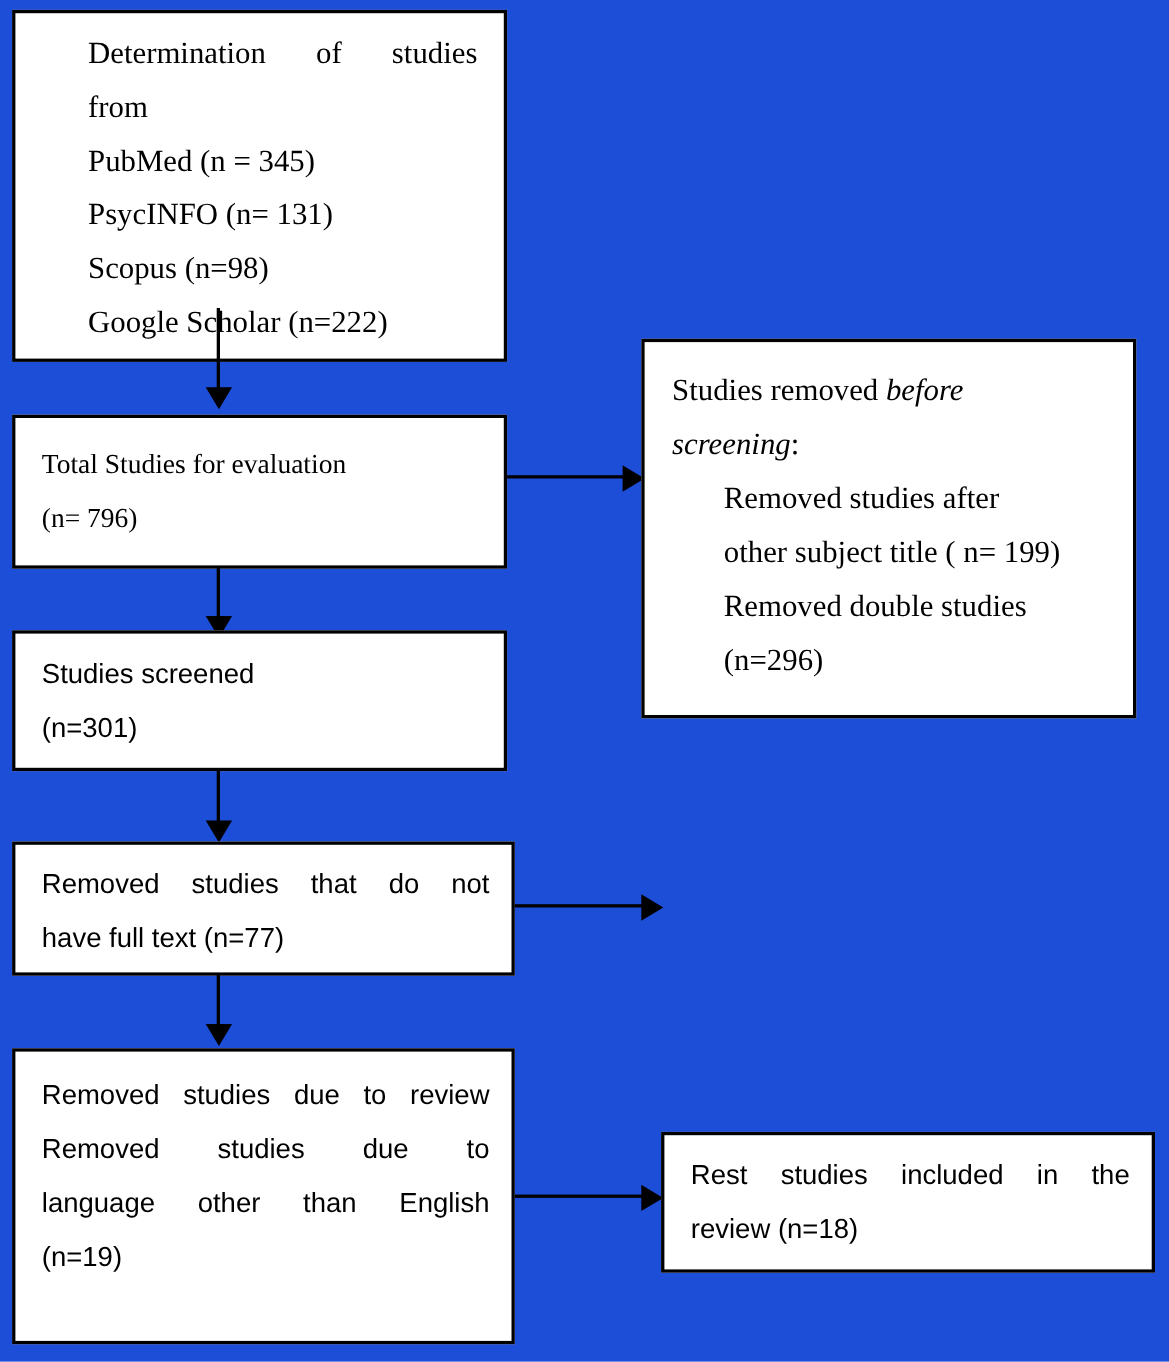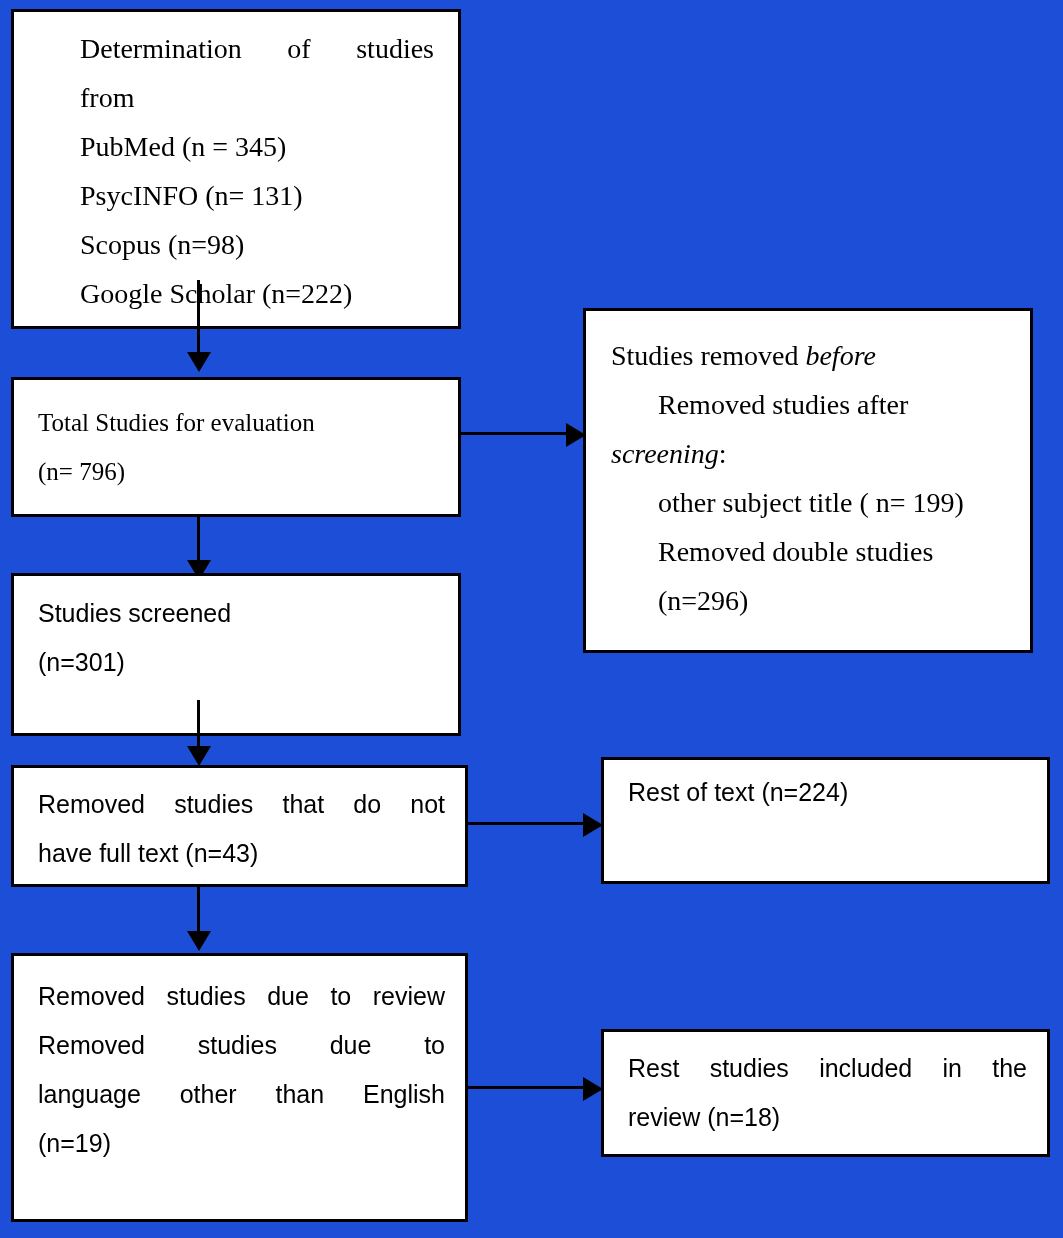--- a/index.html
+++ b/index.html
@@ -120,58 +120,53 @@
   </div>
 
   <div class="hline" style="left:461px; top:432px; width:110px;"></div>
   <div class="arrow-right" style="left:566px; top:423px;"></div>
 
   <div class="box serif" style="left:583px; top:308px; width:450px; height:345px;">
     <div class="box-inner" style="left:25px; right:29px; top:20px;">
       <div class="line">
         <span>Studies removed </span><span class="ital">before</span>
       </div>
-      <div class="line indent">Removed studies after</div>
       <div class="line">
         <span class="ital">screening</span><span>:</span>
       </div>
+      <div class="line indent">Removed studies after</div>
       <div class="line indent">other subject title ( n= 199)</div>
       <div class="line indent">Removed double studies</div>
       <div class="line indent">(n=296)</div>
     </div>
   </div>
 
   <div class="vline" style="left:197px; top:516px; height:50px;"></div>
   <div class="arrow-down" style="left:187px; top:560px;"></div>
 
-  <div class="box sans" style="left:11px; top:573px; width:450px; height:163px;">
+  <div class="box sans" style="left:11px; top:573px; width:450px; height:128px;">
     <div class="box-inner" style="left:24px; right:20px; top:13px;">
       <div class="line plain">Studies screened</div>
       <div class="line plain">(n=301)</div>
     </div>
   </div>
 
   <div class="vline" style="left:197px; top:700px; height:52px;"></div>
   <div class="arrow-down" style="left:187px; top:746px;"></div>
 
   <div class="box sans" style="left:11px; top:765px; width:457px; height:122px;">
     <div class="box-inner" style="left:24px; right:20px; top:12px;">
       <div class="line just">Removed studies that do not</div>
-      <div class="line plain">have full text (n=43)</div>
+      <div class="line plain">have full text (n=77)</div>
     </div>
   </div>
 
   <div class="hline" style="left:468px; top:822px; width:120px;"></div>
   <div class="arrow-right" style="left:583px; top:813px;"></div>
 
-  <div class="box sans" style="left:601px; top:757px; width:449px; height:127px;">
-    <div class="box-inner" style="left:24px; right:20px; top:8px;">
-      <div class="line plain">Rest of text (n=224)</div>
-    </div>
-  </div>
 
   <div class="vline" style="left:197px; top:886px; height:50px;"></div>
   <div class="arrow-down" style="left:187px; top:931px;"></div>
 
   <div class="box sans" style="left:11px; top:953px; width:457px; height:269px;padding-left:36px;">
     <div class="box-inner" style="left:24px; right:20px; top:16px;">
       <div class="line just">Removed studies due to review</div>
       <div class="line just">Removed studies due to</div>
       <div class="line just">language other than English</div>
       <div class="line plain">(n=19)</div>

